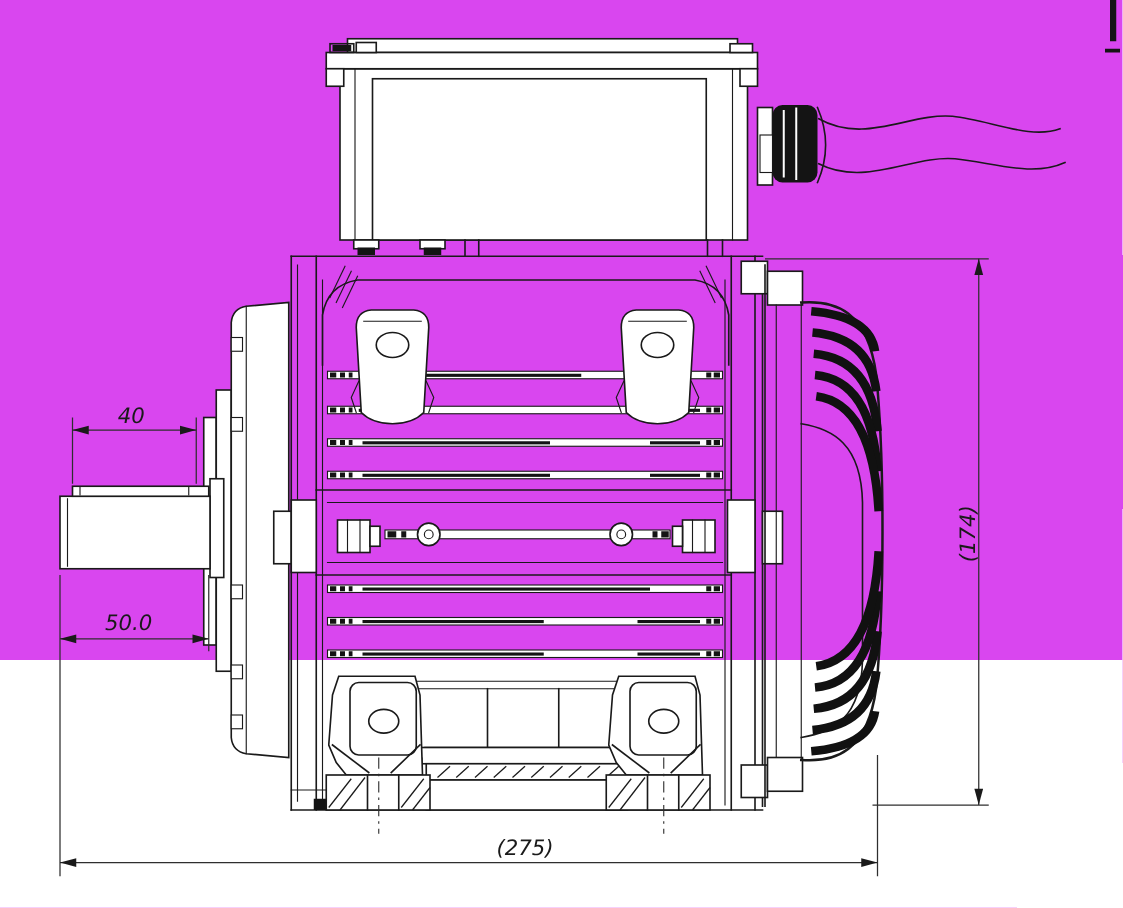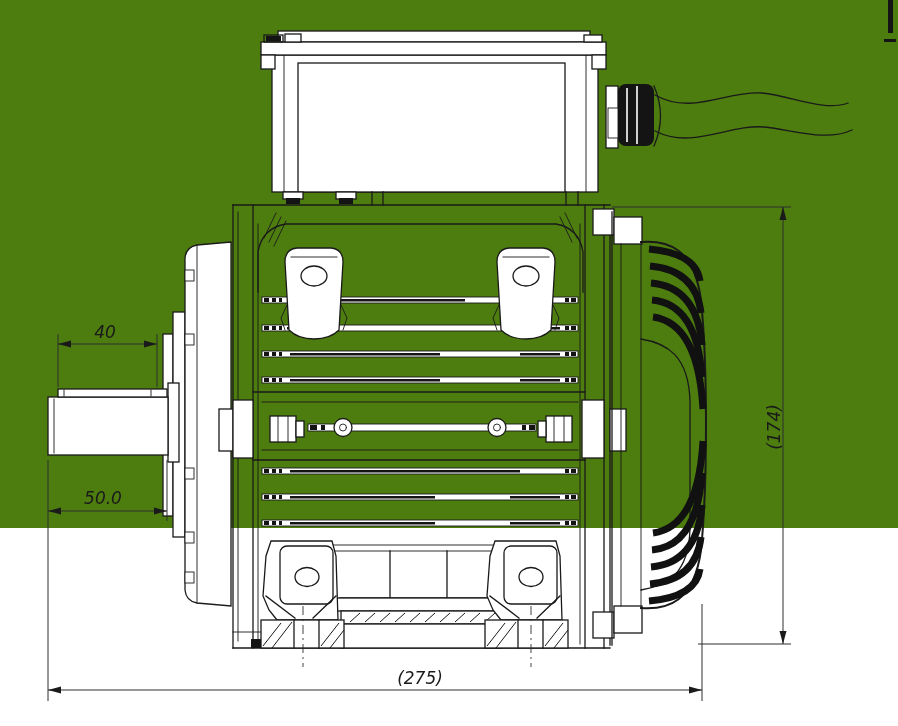--- a/index.html
+++ b/index.html
@@ -1,17 +1,17 @@
 <!DOCTYPE html>
 <html><head>
 <meta charset="utf-8">
 <style>
   html,body{margin:0;padding:0;background:#ffffff;}
   body{width:898px;height:726px;overflow:hidden;font-family:"DejaVu Sans",sans-serif;}
-  #stage{position:relative;width:898px;height:528px;background:#4d7c0f;text-align:right;}
+  #stage{position:relative;width:898px;height:528px;background:#d946ef;text-align:right;}
   svg{display:block;}
   .ln{stroke:#1a1a1a;fill:none;stroke-width:1.3;stroke-linecap:square;}
   .tn{stroke:#1a1a1a;fill:none;stroke-width:0.9;stroke-linecap:square;}
   .tk{stroke:#1a1a1a;fill:none;stroke-width:2;stroke-linecap:square;}
   .wh{fill:#ffffff;}
   .fl{fill:#141414;stroke:none;}
   .dim{stroke:#2e2e2e;stroke-width:1;fill:none;stroke-linecap:butt;}
   .arr{fill:#1a1a1a;stroke:none;}
   .dimtxt{font-family:"DejaVu Sans",sans-serif;font-style:italic;font-size:17px;fill:#1a1a1a;text-anchor:middle;}
   .dash{stroke:#2e2e2e;stroke-width:0.9;fill:none;stroke-dasharray:9 4 2 4;}

